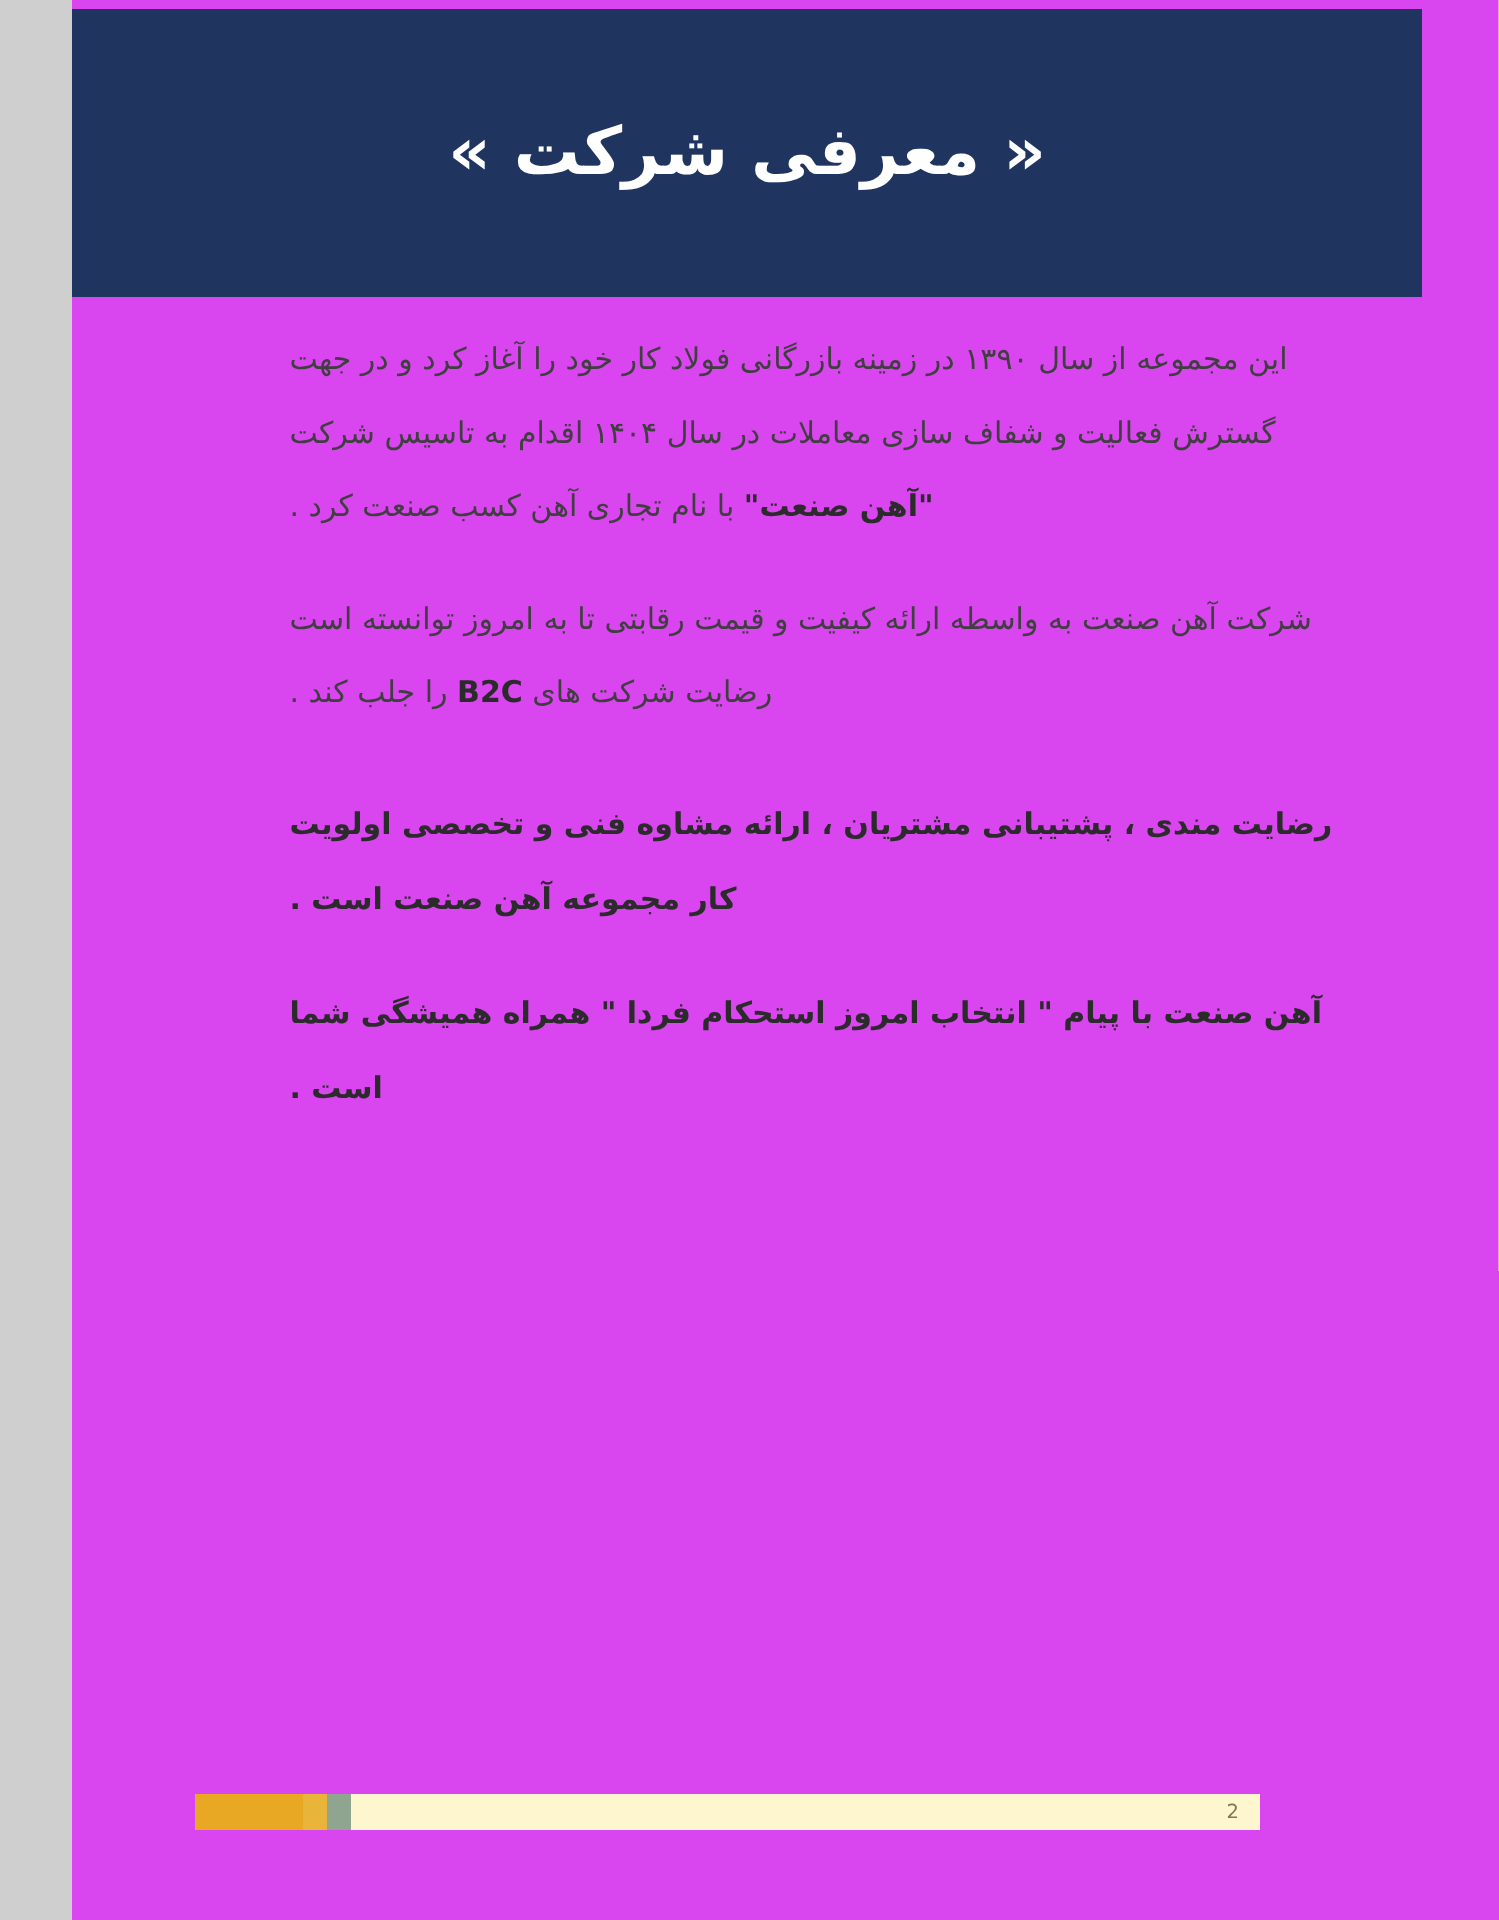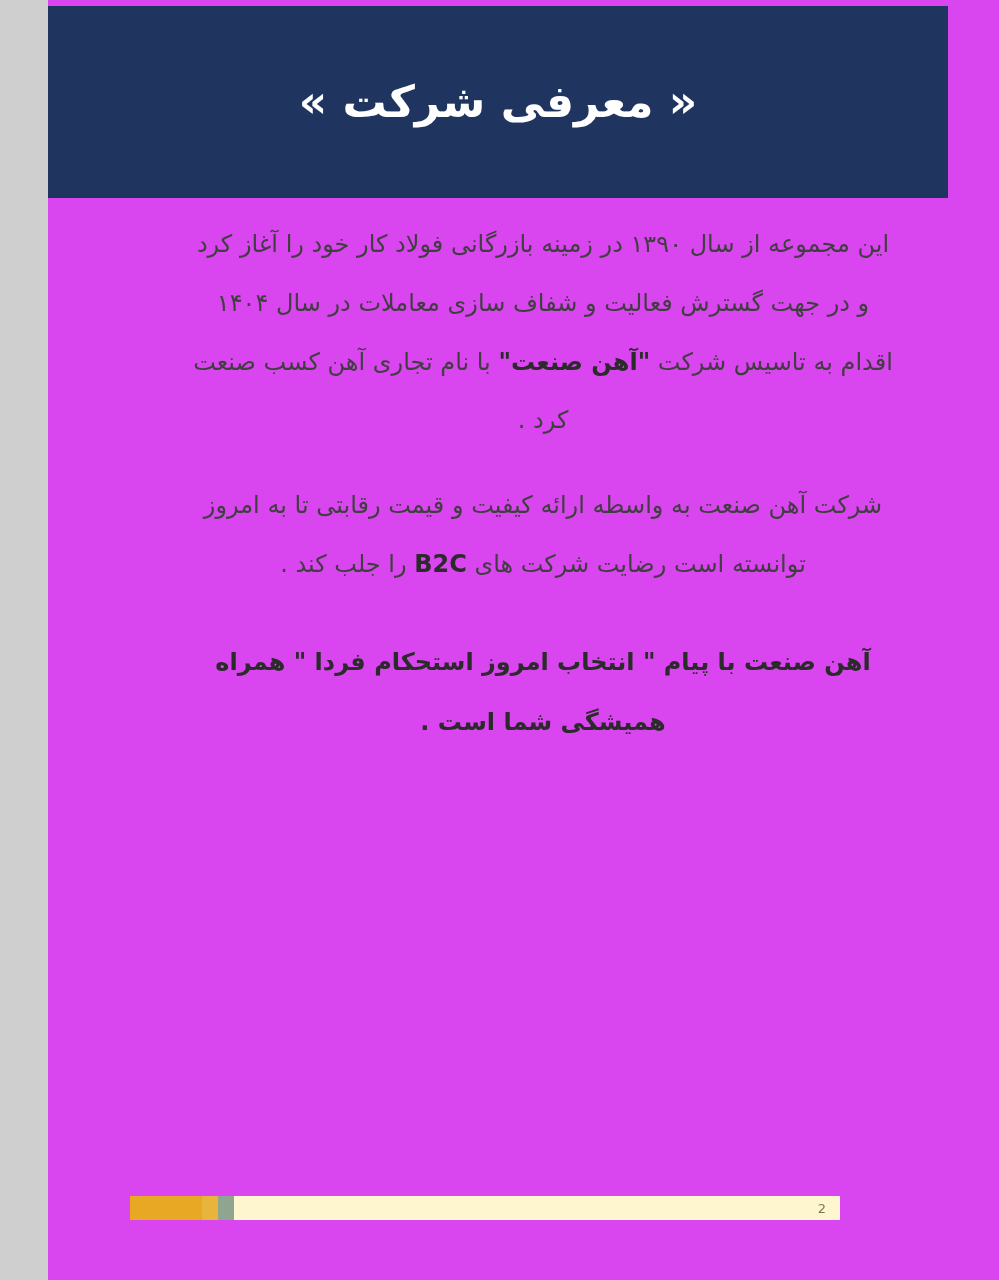--- a/index.html
+++ b/index.html
@@ -60,24 +60,24 @@
   .body-area {
     position: absolute;
     right: 106px;
     top: 215px;
     width: 700px;
     direction: rtl;
     text-align: right;
   }
   p.para {
     margin: 0 0 26px 0;
-    font-size: 24px;
+    font-size: 20px;
     line-height: 2.45;
     color: #3f3f3f;
-    text-align: center;
+    text-align: left;
     direction: rtl;
   }
   p.para b {
     color: #2b2b2b;
     font-weight: bold;
   }
   p.para.bold-para {
     font-weight: bold;
     color: #2b2b2b;
     line-height: 2.5;
@@ -128,20 +128,21 @@
 
     <div class="body-area">
 
       <p class="para"><span>این مجموعه از سال ۱۳۹۰ در زمینه بازرگانی فولاد  کار خود را آغاز کرد و در جهت گسترش فعالیت و شفاف سازی معاملات در سال ۱۴۰۴ اقدام به تاسیس شرکت </span><b>"آهن صنعت"</b><span> با نام تجاری آهن کسب صنعت کرد .</span></p>
 
 
       <p class="para"><span>شرکت آهن صنعت به واسطه ارائه کیفیت و قیمت رقابتی تا به امروز توانسته است رضایت شرکت های  </span><b>B2C</b><span>  را جلب کند .</span></p>
 
       <div class="spacer-sm"></div>
 
+      <p class="para bold-para">رضایت مندی ، پشتیبانی مشتریان ، ارائه مشاوه فنی و تخصصی اولویت کار مجموعه آهن صنعت است .</p>
 
       <p class="para bold-para">آهن صنعت با پیام " انتخاب امروز استحکام فردا " همراه همیشگی شما است .</p>
 
     </div>
 
     <div class="bottom-bar">
       <div class="bar-pale">
         <span class="page-num">2</span>
       </div>
       <div class="bar-seg s1"></div>

